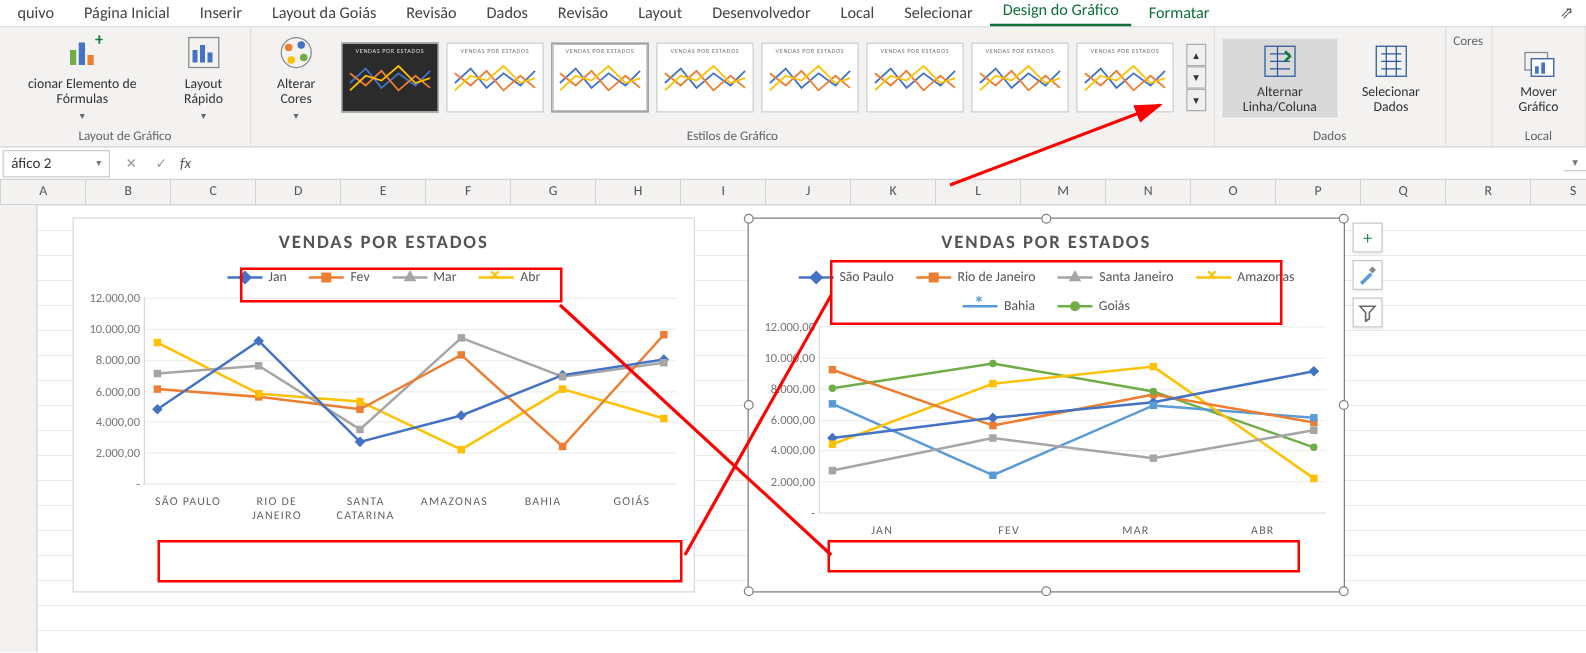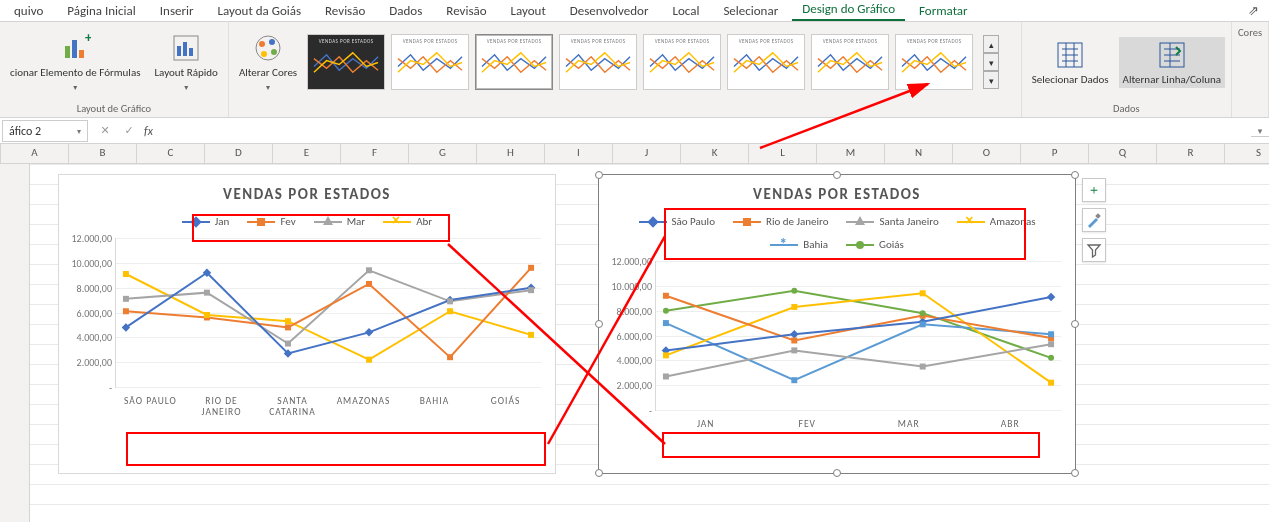--- a/index.html
+++ b/index.html
@@ -211,49 +211,65 @@
               <polyline points="2,26 15,14 28,18 42,6 56,20 68,16" fill="none" stroke="#FFC000" stroke-width="1.5"></polyline>
             </svg>
           </div>
         </div>
       <div class="style-scroll">
         <div class="sb">▴</div>
         <div class="sb">▾</div>
         <div class="sb">▾</div>
       </div>
     </div>
+    <div class="group-label">Estilos de Gráfico</div>
   </div>
 
   <div class="group highlight">
     <div class="group-row">
-      <div class="rbtn" style="background:transparent">
-        <svg width="32" height="32">
-            <rect x="4" y="4" width="24" height="24" fill="none" stroke="#2b579a"></rect>
-            <path d="M8 10h16M8 16h16M8 22h16M12 4v24M20 4v24" stroke="#2b579a" stroke-width="1"></path>
-          </svg>
-        <span class="lbl">Selecionar
-Dados</span>
-      </div>
       <div class="rbtn">
         <svg width="32" height="32">
             <rect x="4" y="4" width="24" height="24" fill="none" stroke="#2b579a"></rect>
             <path d="M8 10h16M8 16h16M8 22h16M14 4v24" stroke="#2b579a" stroke-width="1"></path>
             <path d="M20 8l4 4-4 4" fill="none" stroke="#107c41" stroke-width="2"></path>
           </svg>
         <span class="lbl">Alternar
 Linha/Coluna</span>
       </div>
+      <div class="rbtn" style="background:transparent">
+        <svg width="32" height="32">
+            <rect x="4" y="4" width="24" height="24" fill="none" stroke="#2b579a"></rect>
+            <path d="M8 10h16M8 16h16M8 22h16M12 4v24M20 4v24" stroke="#2b579a" stroke-width="1"></path>
+          </svg>
+        <span class="lbl">Selecionar
+Dados</span>
+      </div>
     </div>
     <div class="group-label">Dados</div>
   </div>
 
   <div class="group">
     <div class="group-label">Cores</div>
   </div>
 
+  <div class="group">
+    <div class="group-row">
+      <div class="rbtn">
+        <svg width="32" height="32">
+            <rect x="5" y="9" width="18" height="14" fill="none" stroke="#888"></rect>
+            <rect x="10" y="14" width="18" height="14" fill="#fff" stroke="#2b579a"></rect>
+            <rect x="13" y="20" width="3" height="6" fill="#4472C4"></rect>
+            <rect x="18" y="17" width="3" height="9" fill="#4472C4"></rect>
+          </svg>
+        <span class="lbl">Mover
+Gráfico</span>
+      </div>
+    </div>
+    <div class="group-label">Local</div>
+  </div>
 </div>
 
 <div class="fbar">
   <div class="namebox">
     <span>áfico 2</span>
     <span class="dd">▾</span>
   </div>
   <div class="fx-area">
     <span class="btn">✕</span>
     <span class="btn">✓</span>

